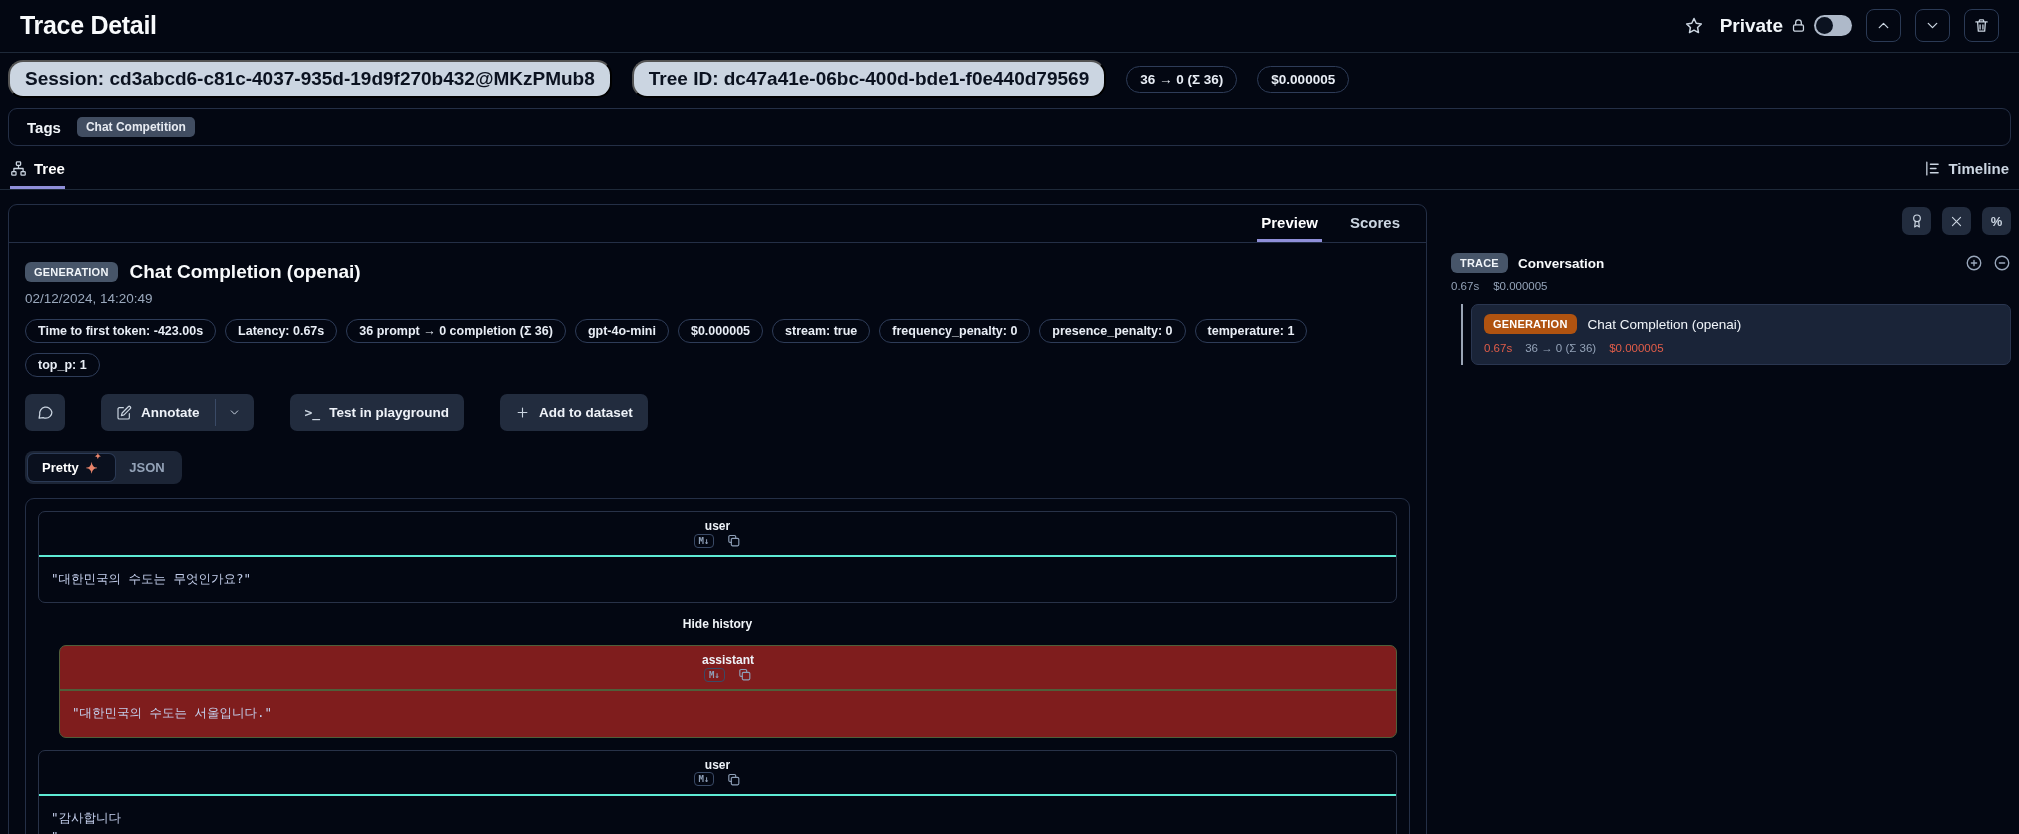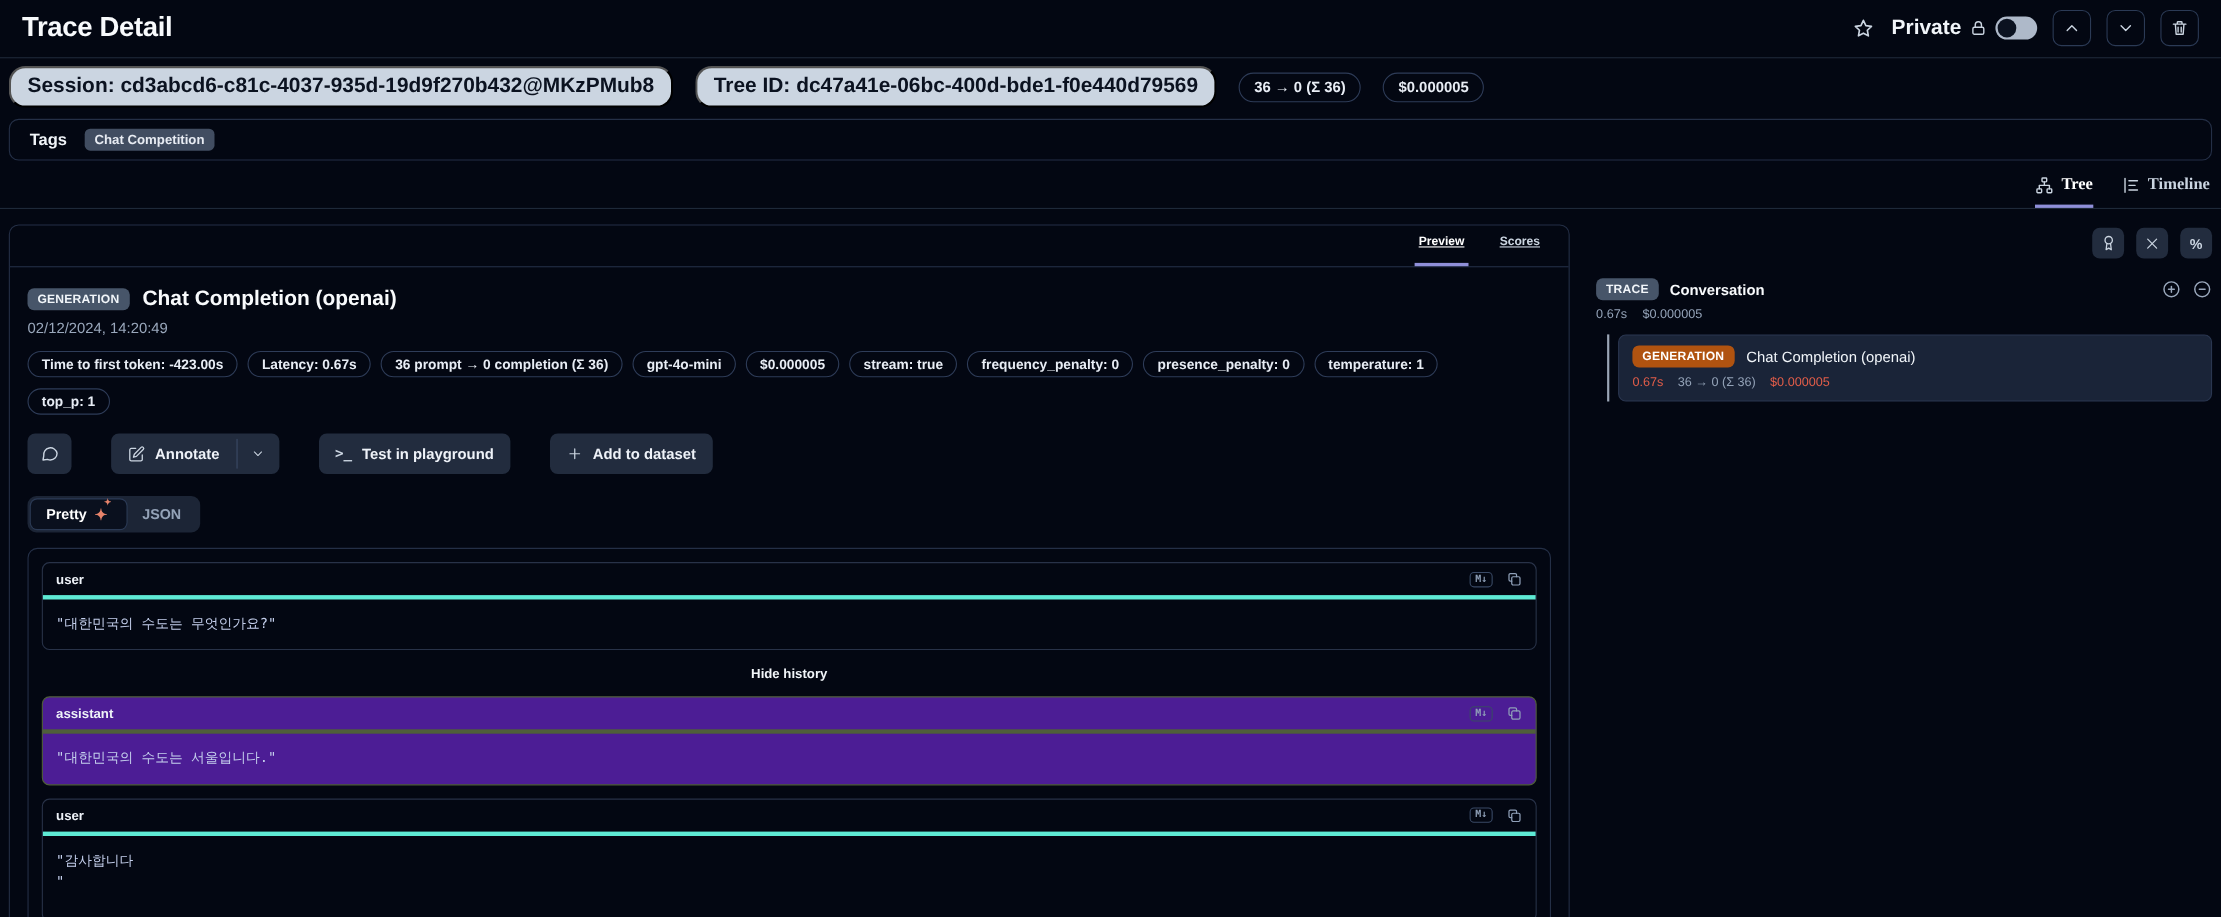--- a/index.html
+++ b/index.html
@@ -27,31 +27,31 @@
   .meta-row { display: flex; align-items: center; gap: 20px; padding: 7px 8px 6px 8px; }
   .pill-light { background: #cbd5e1; color: #0b1220; border-radius: 15px; padding: 6px 15px; font-size: 19px; font-weight: 600; cursor: pointer; }
   .pill-outline { border: 1px solid #2e3c58; color: #e8edf5; border-radius: 15px; padding: 5px 13px; font-size: 13.5px; font-weight: 600; background: transparent; }
 
   
   .tags-box { margin: 4px 8px 0 8px; border: 1px solid #242f46; border-radius: 9px; padding: 8px 18px; display: flex; align-items: center; gap: 16px; }
   .tags-label { font-size: 15px; font-weight: bold; color: #f1f5f9; }
   .tag-pill { background: #414d61; color: #e7ebf2; font-size: 12px; font-weight: 600; padding: 3px 9px; border-radius: 5px; cursor: pointer; }
 
   
-  .view-tabs { display: flex; justify-content: flex-end; gap: 26px; padding: 10px 10px 0 10px; border-bottom: 1px solid #1e2939; margin-top: 4px; font-family: Liberation Serif, serif; }
+  .view-tabs { display: flex; justify-content: space-between; gap: 26px; padding: 10px 10px 0 10px; border-bottom: 1px solid #1e2939; margin-top: 4px; }
   .view-tab { display: flex; align-items: center; gap: 7px; font-size: 15px; font-weight: 600; color: #cbd5e1; padding-bottom: 9px; border-bottom: 3px solid transparent; cursor: pointer; }
   .view-tab.active { color: #ffffff; border-bottom-color: #8f8fd9; }
 
   
   .content { display: flex; align-items: flex-start; padding: 14px 8px 0 8px; gap: 24px; }
 
   
   .main-card { width: 1419px; border: 1px solid #242f46; border-radius: 9px; min-height: 640px; background: #030712; }
   .card-tabs { display: flex; justify-content: flex-end; gap: 24px; border-bottom: 1px solid #242f46; padding: 9px 22px 0 22px; height: 38px; }
-  .card-tab { font-size: 11px; font-weight: 600; color: #cbd5e1; padding: 0 4px 8px 4px; border-bottom: 3px solid transparent; cursor: pointer; text-decoration: underline; }
+  .card-tab { font-size: 15px; font-weight: 600; color: #cbd5e1; padding: 0 4px 8px 4px; border-bottom: 3px solid transparent; cursor: pointer; }
   .card-tab.active { color: #ffffff; border-bottom-color: #8f8fd9; }
   .card-body { padding: 18px 16px 16px 16px; }
 
   .gen-header { display: flex; align-items: center; gap: 12px; }
   .type-badge { background: #475569; color: #f1f5f9; font-size: 11px; font-weight: bold; letter-spacing: 0.2px; padding: 4px 9px; border-radius: 6px; }
   .gen-title { font-size: 19px; font-weight: bold; color: #f8fafc; }
   .timestamp { margin-top: 8px; font-size: 13.5px; color: #9aa8bc; }
 
   .detail-pills { display: flex; flex-wrap: wrap; gap: 9px; margin-top: 13px; }
   .detail-pill { border: 1px solid #2e3c58; color: #e8edf5; border-radius: 13px; padding: 4px 12px; font-size: 12.5px; font-weight: 600; white-space: nowrap; }
@@ -69,27 +69,27 @@
   .fmt-tab { display: flex; align-items: center; gap: 7px; font-size: 13px; font-weight: 600; color: #94a3b8; padding: 6px 14px; border-radius: 6px; cursor: pointer; }
   .fmt-tab.active { background: #0a101e; color: #ffffff; box-shadow: 0 0 0 1px #2b3a55; }
   .sparkle { color: #e8846b; font-size: 14px; line-height: 1; }
   .sparkle-sm { color: #e8846b; font-size: 8px; line-height: 1; margin-left: -3px; margin-top: -8px; }
 
   
   .messages-box { border: 1px solid #242f46; border-radius: 9px; margin-top: 14px; padding: 12px; }
   .msg-card { border: 1px solid #283click248; border-radius: 7px; }
   .msg-card { border: 1px solid #283248; border-radius: 7px; background: transparent; }
   .msg-card + .msg-card { margin-top: 12px; }
-  .msg-head { display: flex; align-items: center; justify-content: space-between; padding: 7px 12px; border-bottom: 4px solid #5eead4; }
+  .msg-head { display: flex; align-items: center; justify-content: space-between; padding: 7px 12px; border-bottom: 2px solid #5eead4; flex-direction: column; }
   .msg-role { font-size: 12px; font-weight: bold; color: #eef2f8; }
   .msg-tools { display: flex; align-items: center; gap: 12px; }
   .md-chip { border: 1px solid #3a4a66; border-radius: 4px; color: #8fa0b8; font-size: 9px; font-weight: bold; padding: 1px 4px; cursor: pointer; font-family: "DejaVu Sans Mono", monospace; }
   .copy-btn { background: none; border: none; cursor: pointer; padding: 0; }
   .msg-content { padding: 12px 12px 14px 12px; font-family: "DejaVu Sans Mono", monospace; font-size: 12.5px; line-height: 1.55; color: #c4cfec; white-space: pre-wrap; }
-  .msg-card.assistant { border-color: #4f5f3a; background: #4c1d95; }
+  .msg-card.assistant { border-color: #4f5f3a; background: #7f1d1d; margin-left: 21px; }
   .hide-history { display: block; margin: 14px auto 14px auto; background: none; border: none; color: #f1f5f9; font-size: 12px; font-weight: 600; cursor: pointer; font-family: inherit; }
 
   
   .right-panel { flex: 1; min-width: 0; }
   .rp-toolbar { display: flex; justify-content: flex-end; gap: 11px; margin-top: 3px; }
   .rp-iconbtn { width: 29px; height: 28px; background: #222c3e; border: none; border-radius: 7px; display: flex; align-items: center; justify-content: center; cursor: pointer; color: #cbd5e1; font-size: 13px; font-weight: bold; }
   .trace-row { display: flex; align-items: center; justify-content: space-between; margin-top: 18px; }
   .trace-row-left { display: flex; align-items: center; gap: 10px; }
   .trace-title { font-size: 13.5px; font-weight: bold; color: #f8fafc; }
   .trace-expand { display: flex; align-items: center; gap: 10px; }

